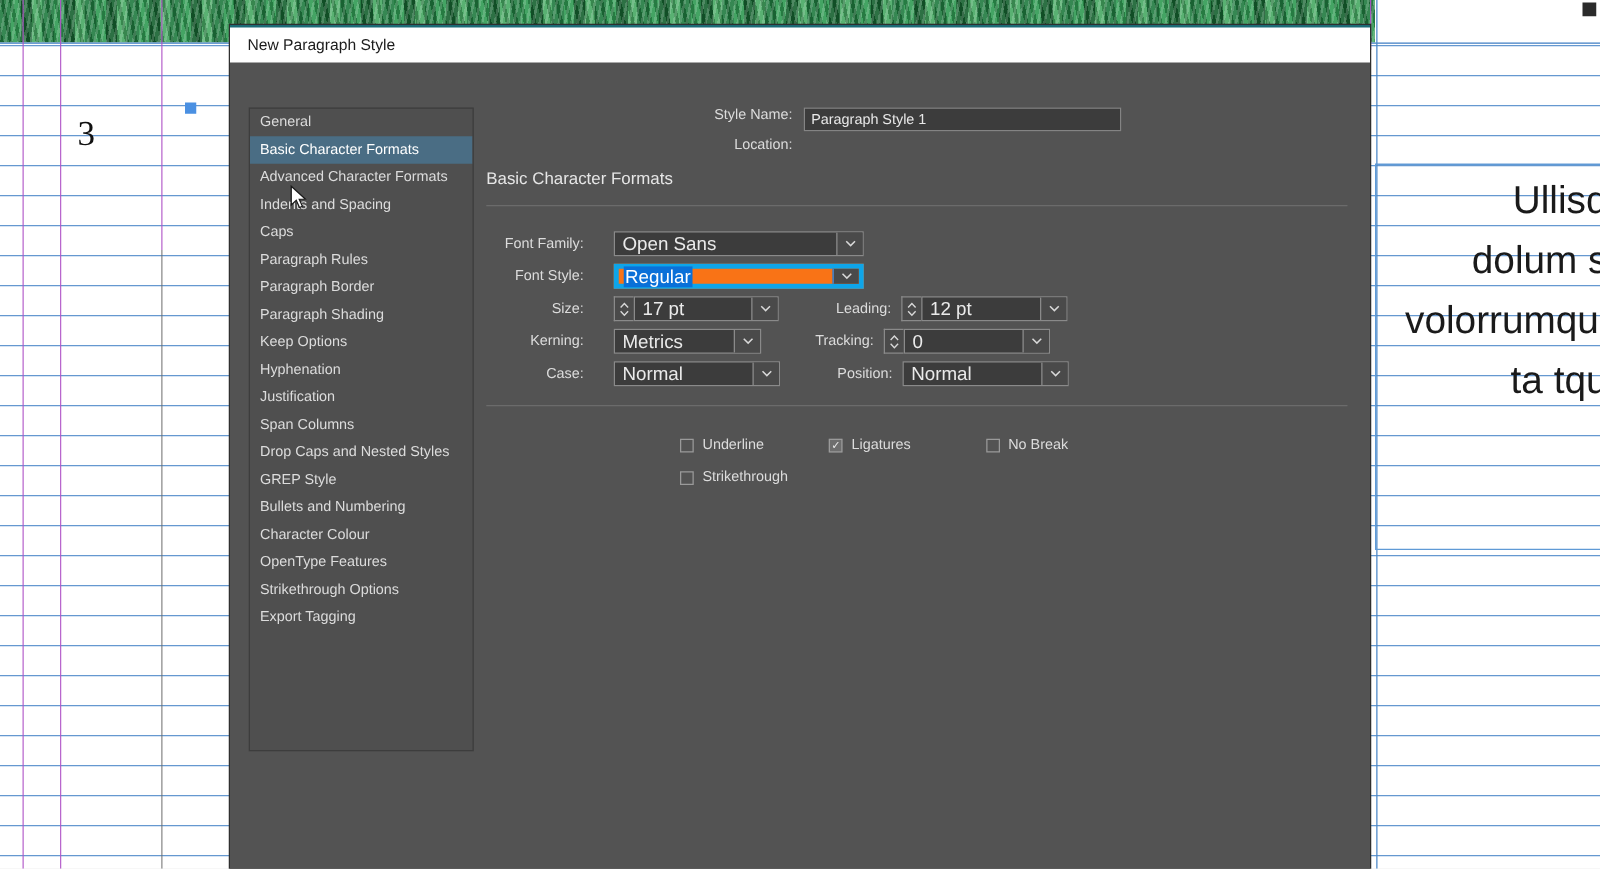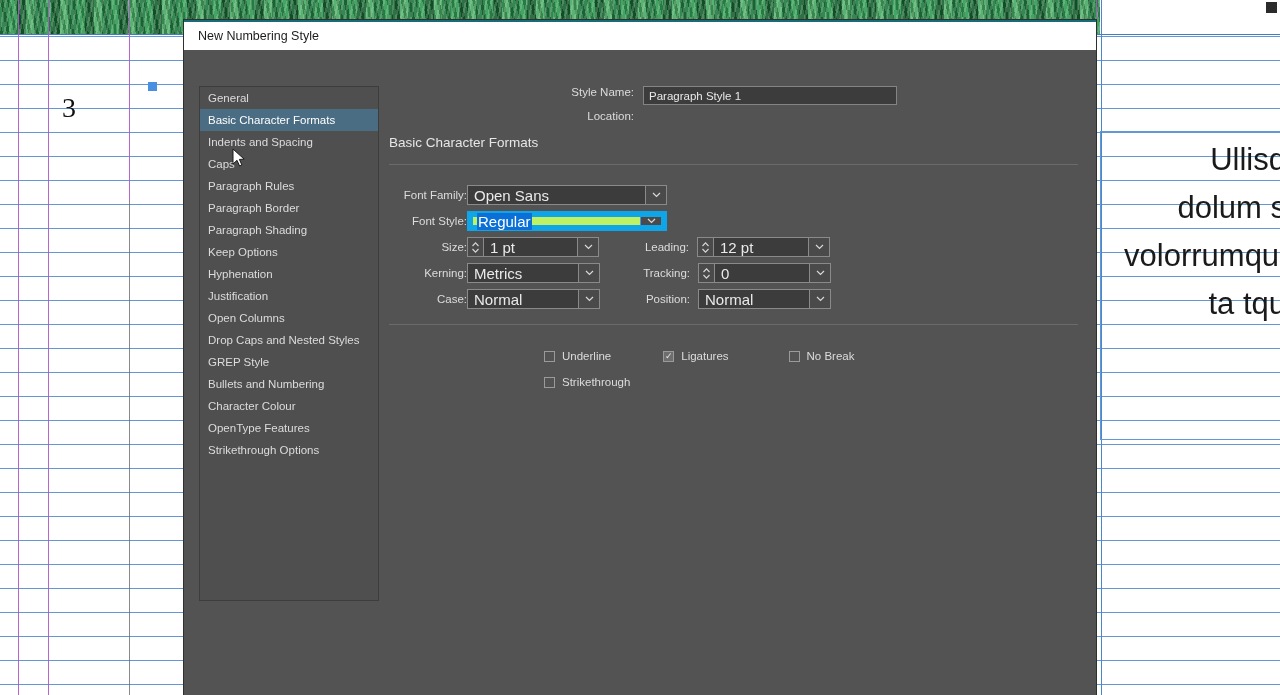--- a/index.html
+++ b/index.html
@@ -93,37 +93,37 @@
 
   .section-title{
     margin-top:13px;font-size:13.5px;color:#e6e6e6;
   }
   .divider{height:1px;background:#6b6b6b;margin-top:14px;}
 
   .form{margin-top:17px;}
   .frow{display:flex;align-items:center;height:26px;}
   .fcol{display:flex;align-items:center;}
 
-  .lbl-ff{width:78px;text-align:right;padding-right:0;font-size:11.5px;color:#dcdcdc;}
+  .lbl-ff{width:78px;text-align:right;padding-right:24px;font-size:11.5px;color:#dcdcdc;}
 
   
   .combo{
     position:relative;height:20px;background:#3c3c3c;border:1px solid #8a8a8a;
     box-sizing:border-box;display:flex;align-items:center;
   }
   .combo .val{
     flex:1;font-size:15px;color:#eaeaea;padding-left:6px;
     white-space:nowrap;overflow:hidden;
   }
   .combo .arrowbox{
     width:20px;height:100%;border-left:1px solid #8a8a8a;
     display:flex;align-items:center;justify-content:center;background:#4a4a4a;
   }
   .chev{display:block;}
-  .combo.focused{background:#bef264;border:6px solid #0ea5e9;}
+  .combo.focused{background:#f97316;border:4px solid #0ea5e9;}
   .combo.focused .val{color:#000;padding-left:4px;}
   .combo.focused .val .seltext{background:#0a70d8;color:#fff;padding:0 1px;}
   .combo.focused .arrowbox{background:#4a4a4a;border-left:1px solid #4a90e2;}
 
   .w-fontfam{width:200px;}
   .w-fontstyle{width:200px;}
   .w-med{width:116px;}
   .w-mid{width:117px;}
 
   
@@ -214,43 +214,45 @@
       <div class="doc-text" style="top:136px;right:-6px;">Ullisq</div>
       <div class="doc-text" style="top:184px;right:-6px;">dolum s</div>
       <div class="doc-text" style="top:232px;right:-6px;">volorrumqui</div>
       <div class="doc-text" style="top:280px;right:-6px;">ta tqu</div>
     </div>
 </div>
 
 <div id="dialog">
 
   <div class="titlebar">
-    <span class="title">New Numbering Style</span>
+    <span class="title">New Paragraph Style</span>
   </div>
 
   <div class="dialog-body">
 
     <div class="nav-panel" id="nav-panel">
         <div class="nav-item">General</div>
         <div class="nav-item selected">Basic Character Formats</div>
+        <div class="nav-item">Advanced Character Formats</div>
         <div class="nav-item">Indents and Spacing</div>
         <div class="nav-item">Caps</div>
         <div class="nav-item">Paragraph Rules</div>
         <div class="nav-item">Paragraph Border</div>
         <div class="nav-item">Paragraph Shading</div>
         <div class="nav-item">Keep Options</div>
         <div class="nav-item">Hyphenation</div>
         <div class="nav-item">Justification</div>
-        <div class="nav-item">Open Columns</div>
+        <div class="nav-item">Span Columns</div>
         <div class="nav-item">Drop Caps and Nested Styles</div>
         <div class="nav-item">GREP Style</div>
         <div class="nav-item">Bullets and Numbering</div>
         <div class="nav-item">Character Colour</div>
         <div class="nav-item">OpenType Features</div>
         <div class="nav-item">Strikethrough Options</div>
+        <div class="nav-item">Export Tagging</div>
       </div>
 
     <div class="pane">
 
       <div class="row-top">
         <div class="lbl-right w-stylename-lbl">Style Name:</div>
         <div class="txt-input w-stylename">Paragraph Style 1</div>
       </div>
 
       <div class="loc-row">
@@ -290,21 +292,21 @@
         <div class="frow">
           <div class="lbl-ff">Size:</div>
           <div class="grp">
             <span class="stepper">
               <svg width="9" height="13" viewBox="0 0 9 13">
                   <path d="M1.5 5l3-3.2L7.5 5" stroke="#d8d8d8" stroke-width="1.1" fill="none"></path>
                   <path d="M1.5 8l3 3.2L7.5 8" stroke="#d8d8d8" stroke-width="1.1" fill="none"></path>
                 </svg>
             </span>
             <div class="combo w-med">
-              <span class="val">1 pt</span>
+              <span class="val">17 pt</span>
               <span class="arrowbox">
                 <svg class="chev" width="9" height="6" viewBox="0 0 9 6">
                     <path d="M1 1l3.5 3.5L8 1" stroke="#d8d8d8" stroke-width="1.2" fill="none"></path>
                   </svg>
               </span>
             </div>
           </div>
           <div class="fcol" style="margin-left:26px;">
             <div class="lbl-right" style="width:64px;padding-right:8px;">Leading:</div>
             <div class="grp">
@@ -321,21 +323,21 @@
                       <path d="M1 1l3.5 3.5L8 1" stroke="#d8d8d8" stroke-width="1.2" fill="none"></path>
                     </svg>
                 </span>
               </div>
             </div>
           </div>
         </div>
 
         <div class="frow">
           <div class="lbl-ff">Kerning:</div>
-          <div class="combo" style="width:133px;gap:38px;">
+          <div class="combo" style="width:118px;gap:38px;">
             <span class="val">Metrics</span>
             <span class="arrowbox">
               <svg class="chev" width="9" height="6" viewBox="0 0 9 6">
                   <path d="M1 1l3.5 3.5L8 1" stroke="#d8d8d8" stroke-width="1.2" fill="none"></path>
                 </svg>
             </span>
           </div>
           <div class="fcol" style="margin-left:26px;">
             <div class="lbl-right" style="width:64px;padding-right:8px;">Tracking:</div>
             <div class="grp">

